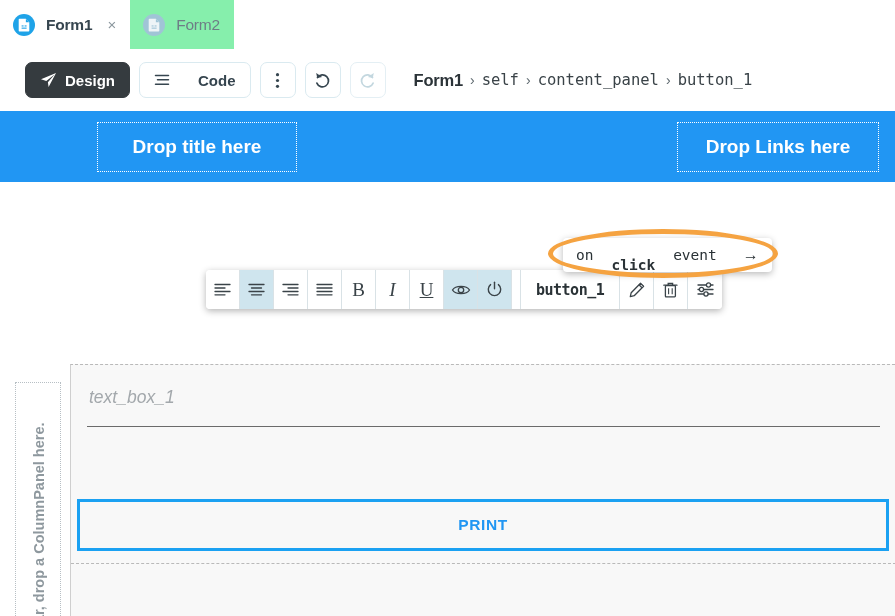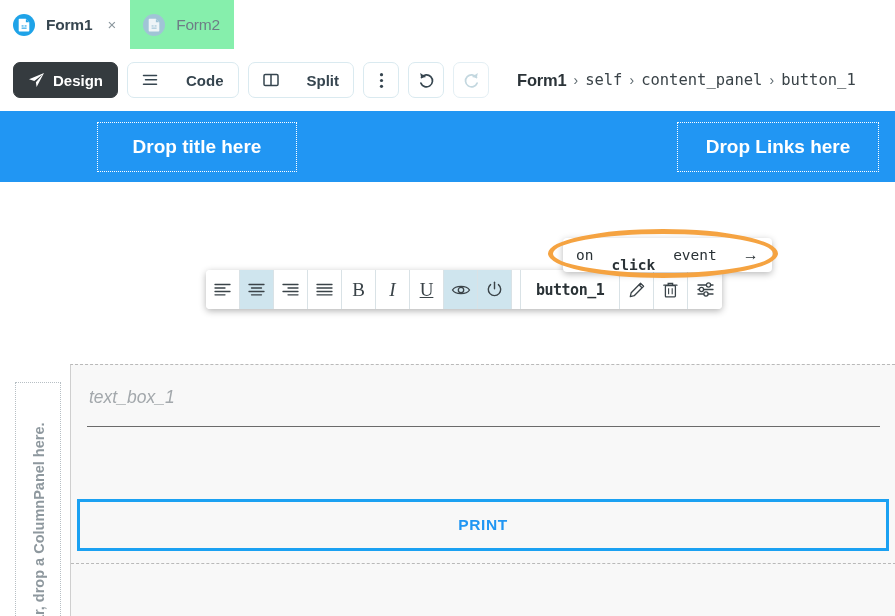--- a/index.html
+++ b/index.html
@@ -47,21 +47,21 @@
   .tab-close {
     font-size:15px; color:#8b979e; margin-left:4px; line-height:1;
     cursor:pointer; font-family:"Liberation Sans", sans-serif;
   }
 
   
   .toolbar {
     position:absolute; left:0; top:49px; width:895px; height:62px;
     background:#ffffff;
     display:flex; align-items:center;
-    padding-left:13px;
+    padding-left:25px;
     gap:9px;
   }
   .tbtn {
     height:36px; border-radius:7px;
     display:flex; align-items:center; justify-content:center;
     gap:8px;
     padding:0 14px;
     font-size:15px; font-weight:bold;
     cursor:pointer;
     white-space:nowrap;
@@ -261,29 +261,20 @@
         <g stroke="#36454f" stroke-width="1.5" stroke-linecap="round">
           <line x1="1.5" y1="2.5" x2="14.5" y2="2.5"></line>
           <line x1="3.5" y1="6.8" x2="14.5" y2="6.8"></line>
           <line x1="1.5" y1="11.2" x2="14.5" y2="11.2"></line>
         </g>
       </svg>
     </span>
     <span>Code</span>
   </div>
 
-  <div class="tbtn ghost">
-    <span class="tb-ico">
-      <svg width="16" height="14" viewBox="0 0 16 14">
-        <rect x="1" y="1.5" width="14" height="11" rx="1.3" fill="none" stroke="#36454f" stroke-width="1.5"></rect>
-        <line x1="8" y1="1.5" x2="8" y2="12.5" stroke="#36454f" stroke-width="1.5"></line>
-      </svg>
-    </span>
-    <span>Split</span>
-  </div>
 
   <div class="tbtn ghost icononly">
     <span class="tb-ico">
       <svg width="5" height="17" viewBox="0 0 5 17">
         <circle cx="2.5" cy="2.7" r="1.6" fill="#36454f"></circle>
         <circle cx="2.5" cy="8.5" r="1.6" fill="#36454f"></circle>
         <circle cx="2.5" cy="14.3" r="1.6" fill="#36454f"></circle>
       </svg>
     </span>
   </div>

